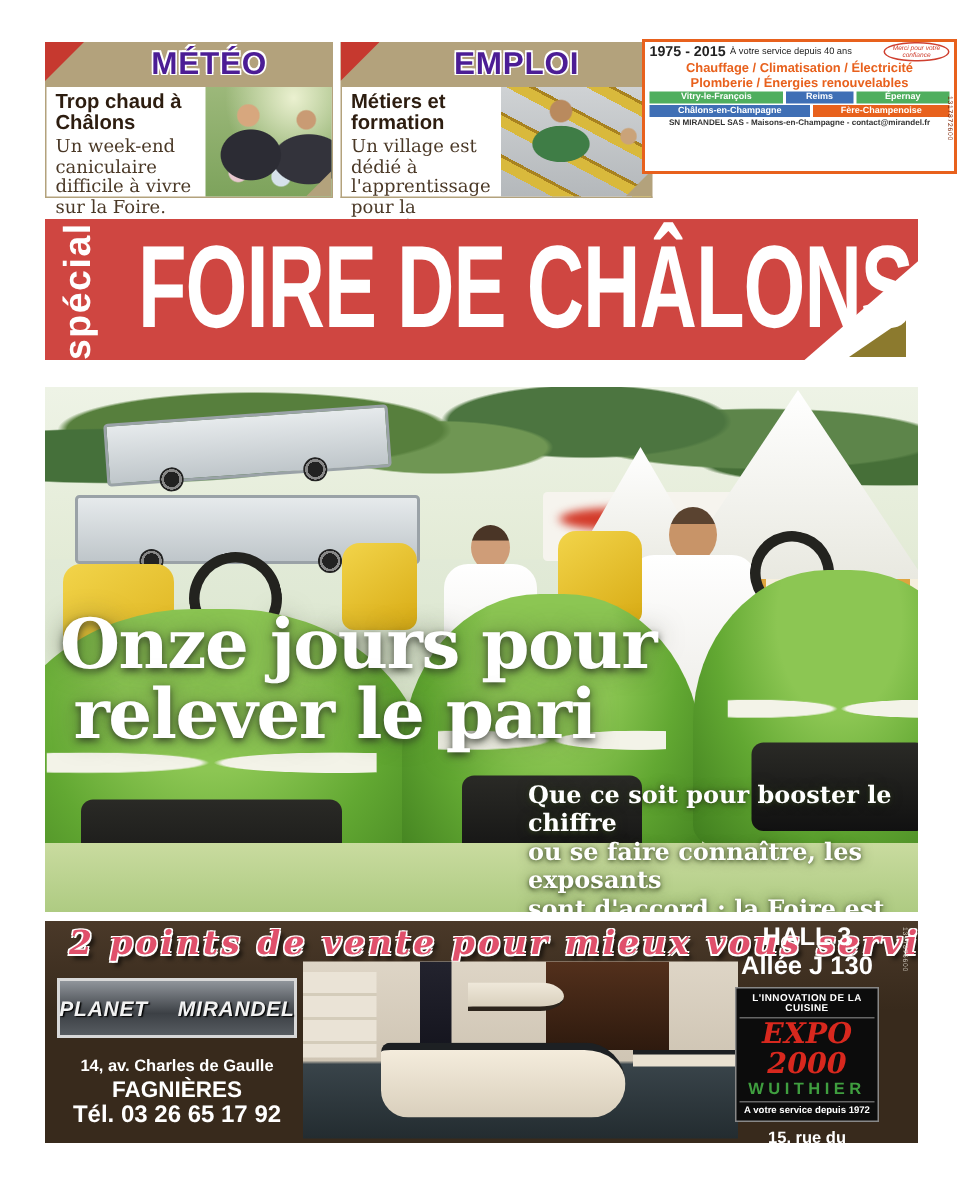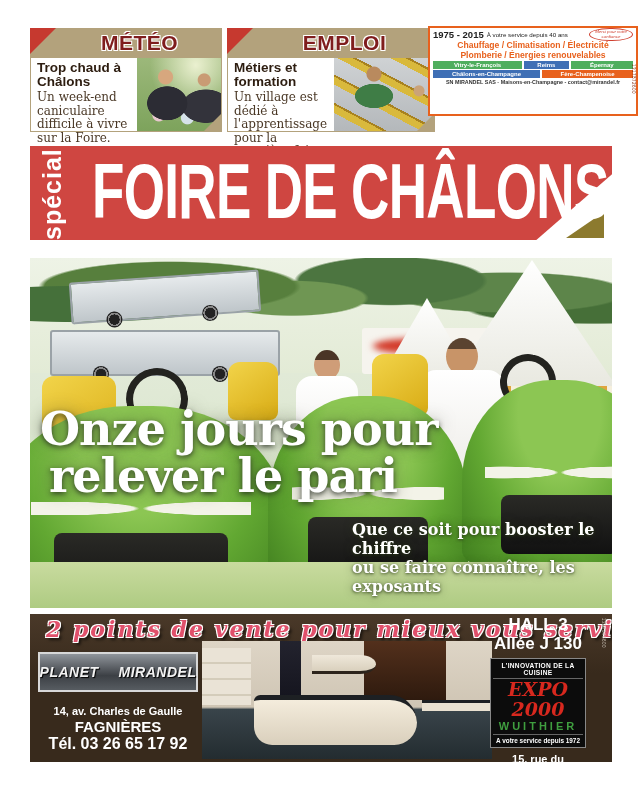--- a/index.html
+++ b/index.html
@@ -5,21 +5,21 @@
   * { margin:0; padding:0; box-sizing:border-box; }
   body { background:#fff; font-family:"Liberation Sans", sans-serif; }
   #page { position:relative; width:642px; height:799px; background:#fff; overflow:hidden; margin:0 auto; }
 
   
   .teaser { position:absolute; top:28px; height:104px; }
   #teaser-meteo { left:30px; width:192px; }
   #teaser-emploi { left:227px; width:208px; }
   .teaser-head { position:relative; height:30px; background:#b3a27c; display:flex; align-items:center; justify-content:center; }
   .teaser-fold { position:absolute; left:0; top:0; width:26px; height:26px; background:#c6392f; clip-path:polygon(0 0,100% 0,0 100%); }
-  .teaser-section { font-size:21px; font-weight:bold; letter-spacing:.5px; color:#7f1d1d;
+  .teaser-section { font-size:21px; font-weight:bold; letter-spacing:.5px; color:#4c1d95;
     text-shadow:-1px -1px 0 #fff,1px -1px 0 #fff,-1px 1px 0 #fff,1px 1px 0 #fff;padding-left:27px; }
   .teaser-body { display:flex; height:74px; background:#fff; border:1px solid #b3a27c; border-top:none; }
   .teaser-text { width:106px; padding:3px 2px 2px 6px; }
   .teaser-headline { font-size:13.5px; font-weight:bold; color:#2d1d10; line-height:1.05; margin-bottom:2px; }
   .teaser-copy { font-family:"DejaVu Serif", serif; font-size:12px; color:#4a3826; line-height:1.12; }
   .teaser-pageref { font-size:11px; font-weight:bold; color:#2d1d10; margin-top:1px; }
   .teaser-photo { position:relative; flex:1; overflow:hidden; }
   .photo-fold { position:absolute; right:0; bottom:0; width:17px; height:17px; background:#b3a27c; clip-path:polygon(100% 0,100% 100%,0 100%); }
   #meteo-art { background:
       radial-gradient(circle at 34% 26%, #d7a77e 0 7px, transparent 8px),
@@ -254,20 +254,21 @@
     <div class="tractor" id="tractor-right"></div>
     <div class="ph-ground"></div>
 
     <div class="cover-headline">
       <div>Onze jours pour</div>
       <div class="l2">relever le pari</div>
     </div>
     <div class="standfirst">
       <div>Que ce soit pour booster le chiffre</div>
       <div>ou se faire connaître, les exposants</div>
+      <div>sont d'accord : la Foire est</div>
 
     </div>
   </div>
 
   <div id="ad-bottom">
     <div class="tagline">2 points de vente pour mieux vous servir...</div>
     <div class="kitchen">
       <div class="k-cabinets"></div>
       <div class="k-curtain"></div>
       <div class="k-panel"></div>

